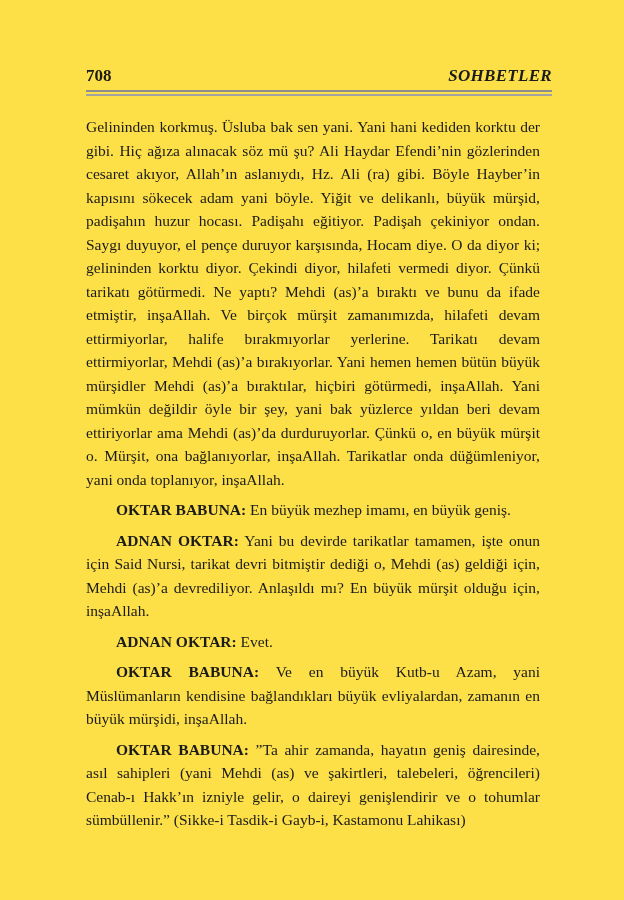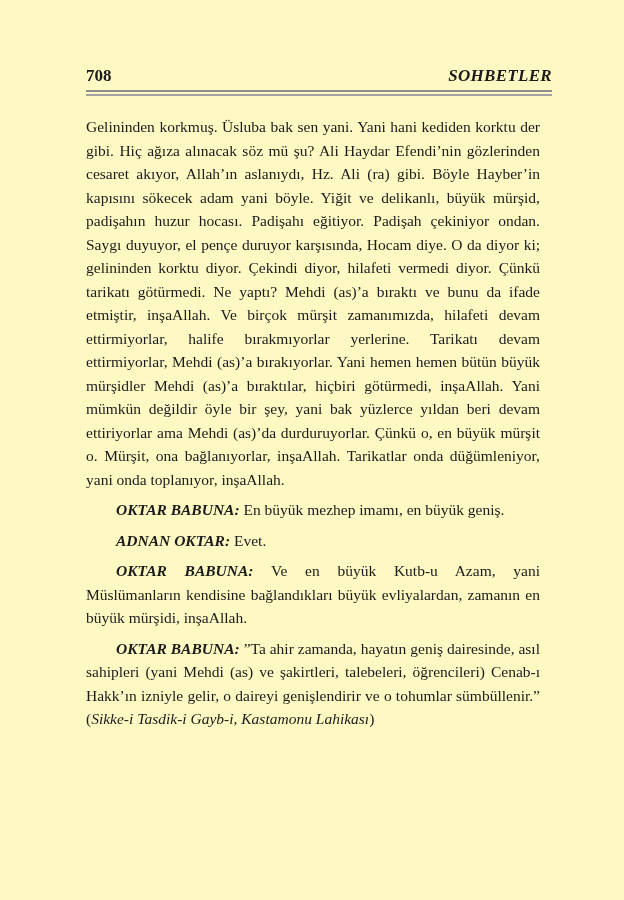--- a/index.html
+++ b/index.html
@@ -5,21 +5,21 @@
   html, body {
     margin: 0;
     padding: 0;
     background: #e8e8e8;
   }
   .page {
     position: relative;
     width: 624px;
     height: 900px;
     margin: 0 auto;
-    background: #fef9c3;
+    background: #fde047;
     color: #1b1b1b;
     font-family: "Liberation Serif", "DejaVu Serif", serif;
     overflow: hidden;
     box-sizing: border-box;
   }
   .content {
     margin-left: 86px;
     margin-right: 72px;
   }
   .running-header {
@@ -47,35 +47,36 @@
     line-height: 23.5px;
     text-align: justify;
   }
   .para {
     margin: 0 12px 7px 0;
     padding: 0;
   }
   .para.indent {
     text-indent: 30px;
   }
-  .seg-bold { font-weight: bold; font-style: italic; }
-  .seg-italic { font-style: italic; }
+  .seg-bold { font-weight: bold; }
+  .seg-italic { }
   .seg-normal { font-weight: normal; font-style: normal; }
 </style>
 </head>
 <body>
 
 <div class="page">
   <div class="content">
     <div class="running-header">
       <span class="page-number">708</span>
       <span class="book-title">SOHBETLER</span>
     </div>
     <div class="header-rule"></div>
     <div class="text-body">
         <p class="para"><span class="seg-normal">Gelininden korkmuş. Üsluba bak sen yani. Yani hani kediden korktu der gibi. Hiç ağıza alınacak söz mü şu? Ali Haydar Efendi’nin gözlerinden cesaret akıyor, Allah’ın aslanıydı, Hz. Ali (ra) gibi. Böyle Hayber’in kapısını sökecek adam yani böyle. Yiğit ve delikanlı, büyük mürşid, padişahın huzur hocası. Padişahı eğitiyor. Padişah çekiniyor ondan. Saygı duyuyor, el pençe duruyor karşısında, Hocam diye. O da diyor ki; gelininden korktu diyor. Çekindi diyor, hilafeti vermedi diyor. Çünkü tarikatı götürmedi. Ne yaptı? Mehdi (as)’a bıraktı ve bunu da ifade etmiştir, inşaAllah. Ve birçok mürşit zamanımızda, hilafeti devam ettirmiyorlar, halife bırakmıyorlar yerlerine. Tarikatı devam ettirmiyorlar, Mehdi (as)’a bırakıyorlar. Yani hemen hemen bütün büyük mürşidler Mehdi (as)’a bıraktılar, hiçbiri götürmedi, inşaAllah. Yani mümkün değildir öyle bir şey, yani bak yüzlerce yıldan beri devam ettiriyorlar ama Mehdi (as)’da durduruyorlar. Çünkü o, en büyük mürşit o. Mürşit, ona bağlanıyorlar, inşaAllah. Tarikatlar onda düğümleniyor, yani onda toplanıyor, inşaAllah.</span></p>
         <p class="para indent"><span class="seg-bold">OKTAR BABUNA:</span><span class="seg-normal"> En büyük mezhep imamı, en büyük geniş.</span></p>
+        <p class="para indent"><span class="seg-bold">ADNAN OKTAR:</span><span class="seg-normal"> Yani bu devirde tarikatlar tamamen, işte onun için Said Nursi, tarikat devri bitmiştir dediği o, Mehdi (as) geldiği için, Mehdi (as)’a devrediliyor. Anlaşıldı mı? En büyük mürşit olduğu için, inşaAllah.</span></p>
         <p class="para indent"><span class="seg-bold">ADNAN OKTAR:</span><span class="seg-normal"> Evet.</span></p>
         <p class="para indent"><span class="seg-bold">OKTAR BABUNA:</span><span class="seg-normal"> Ve en büyük Kutb-u Azam, yani Müslümanların kendisine bağlandıkları büyük evliyalardan, zamanın en büyük mürşidi, inşaAllah.</span></p>
         <p class="para indent"><span class="seg-bold">OKTAR BABUNA:</span><span class="seg-normal"> ”Ta ahir zamanda, hayatın geniş dairesinde, asıl sahipleri (yani Mehdi (as) ve şakirtleri, talebeleri, öğrencileri) Cenab-ı Hakk’ın izniyle gelir, o daireyi genişlendirir ve o tohumlar sümbüllenir.” (</span><span class="seg-italic">Sikke-i Tasdik-i Gayb-i, Kastamonu Lahikası</span><span class="seg-normal">)</span></p>
       </div>
   </div>
 </div>
 
 </body></html>

